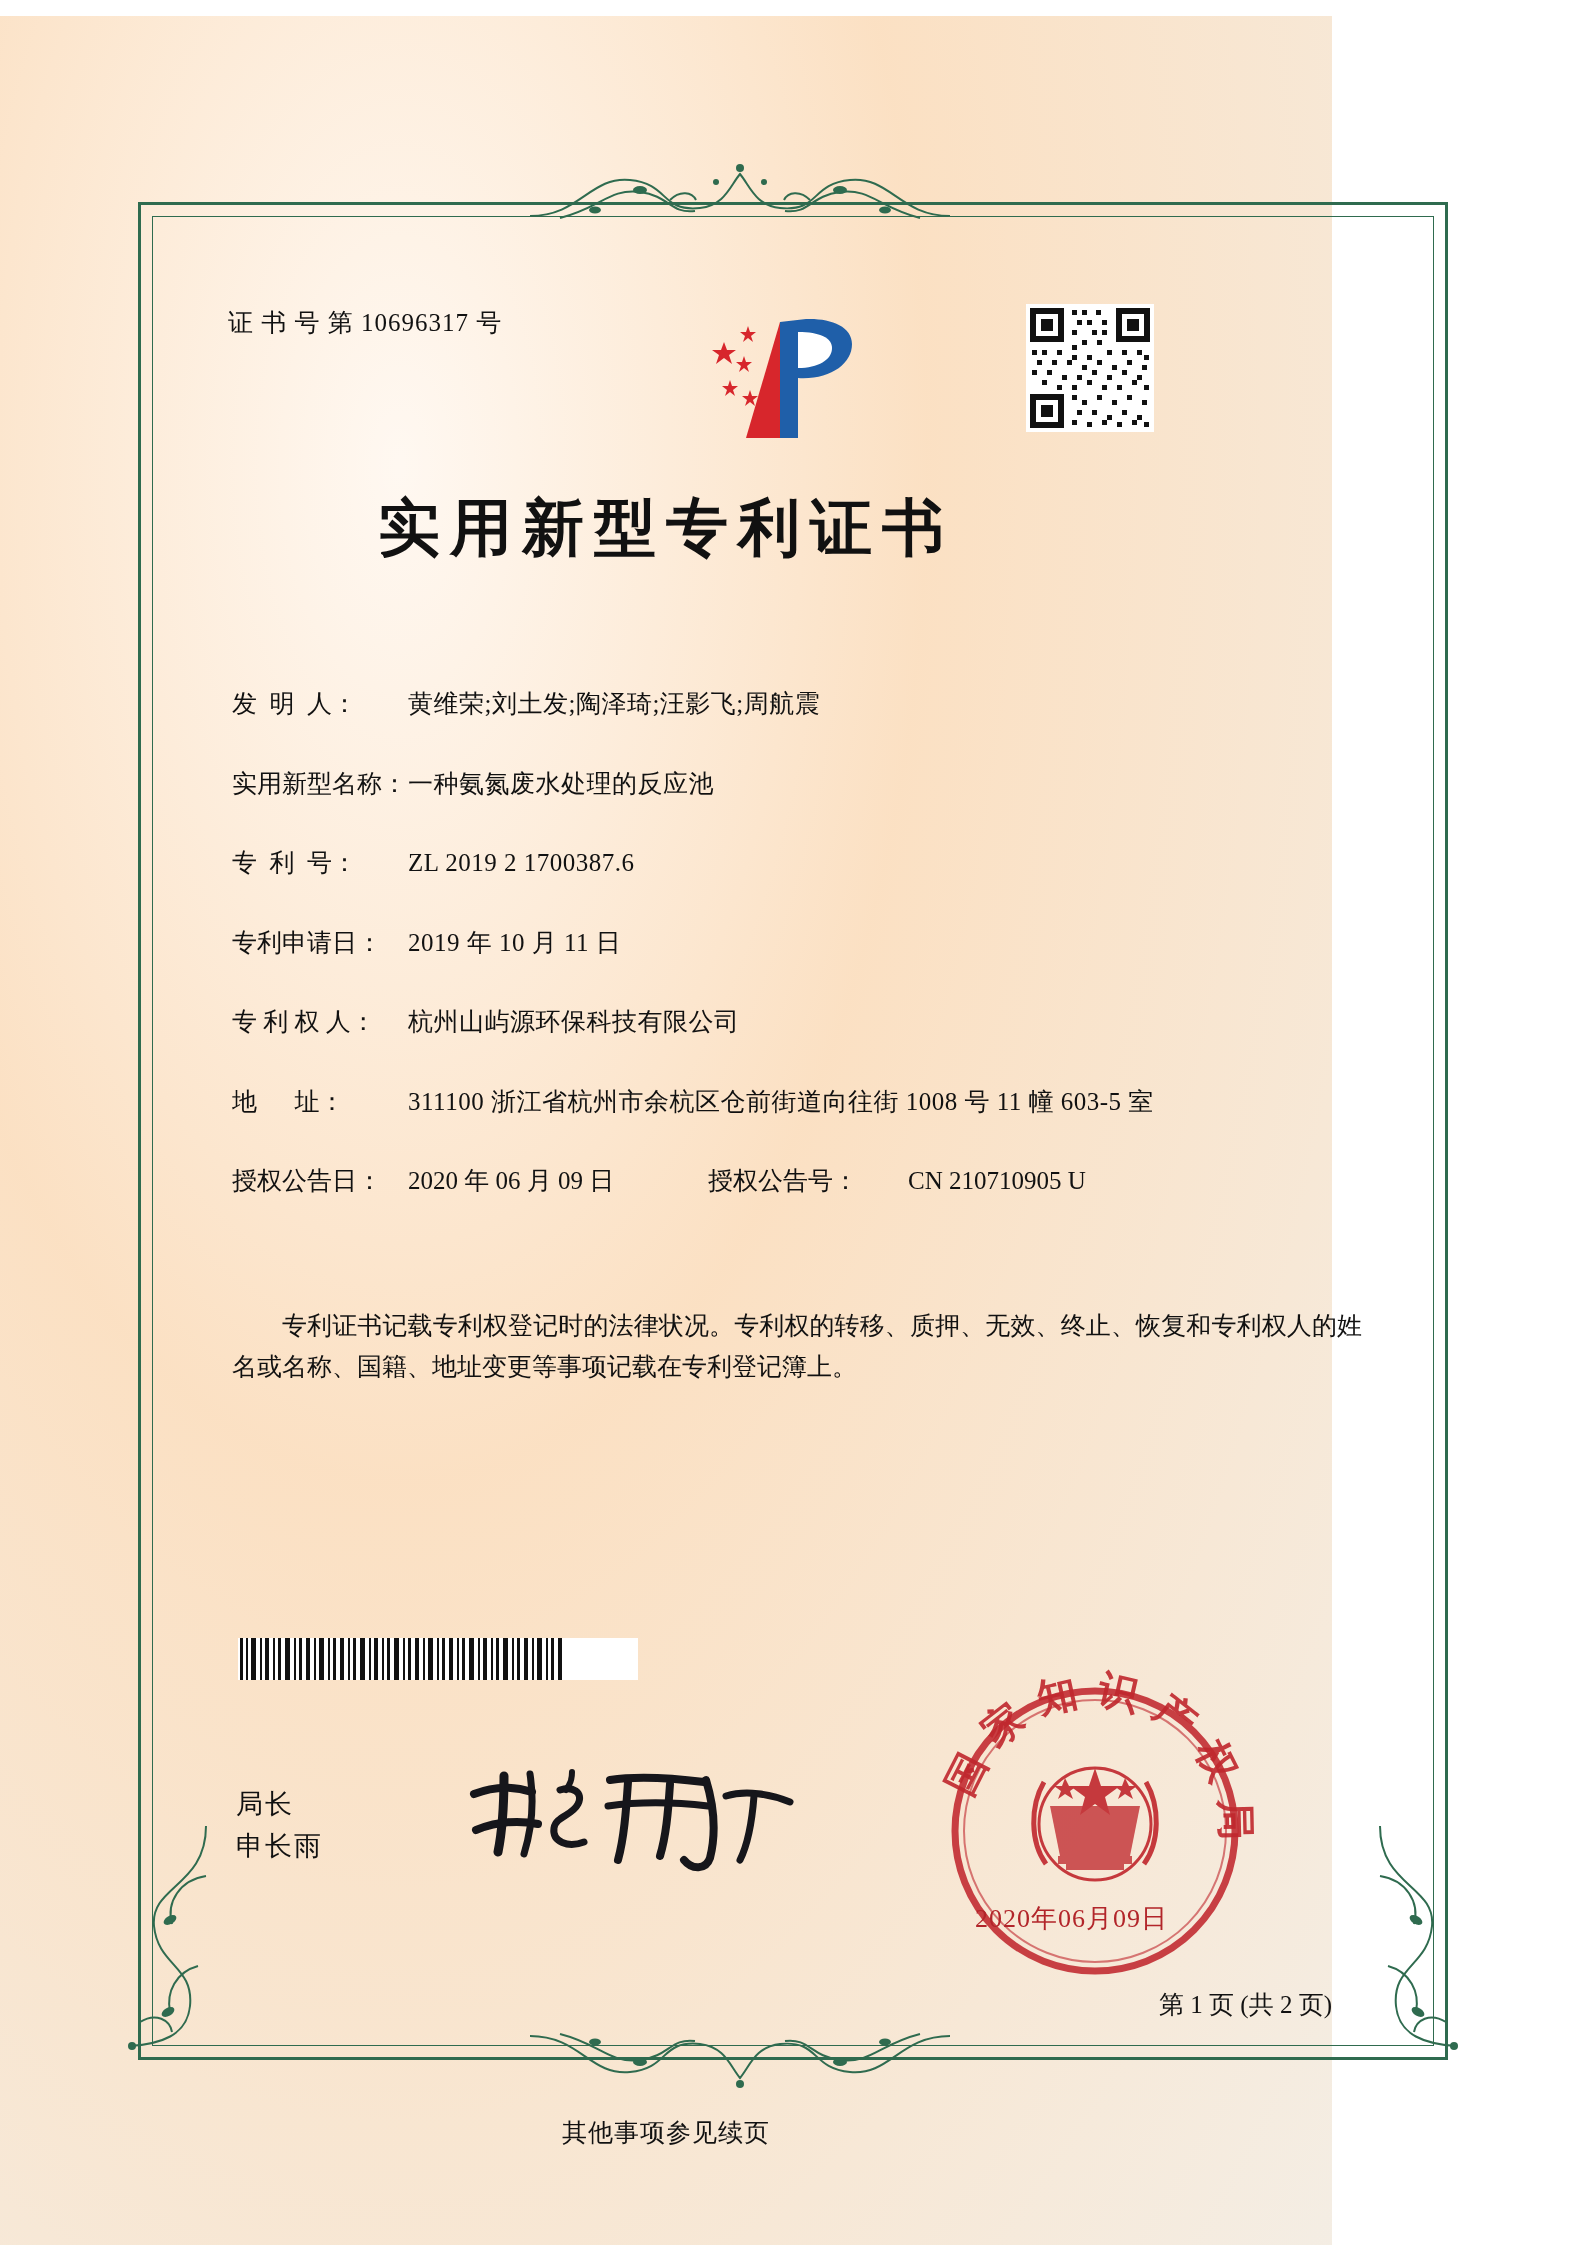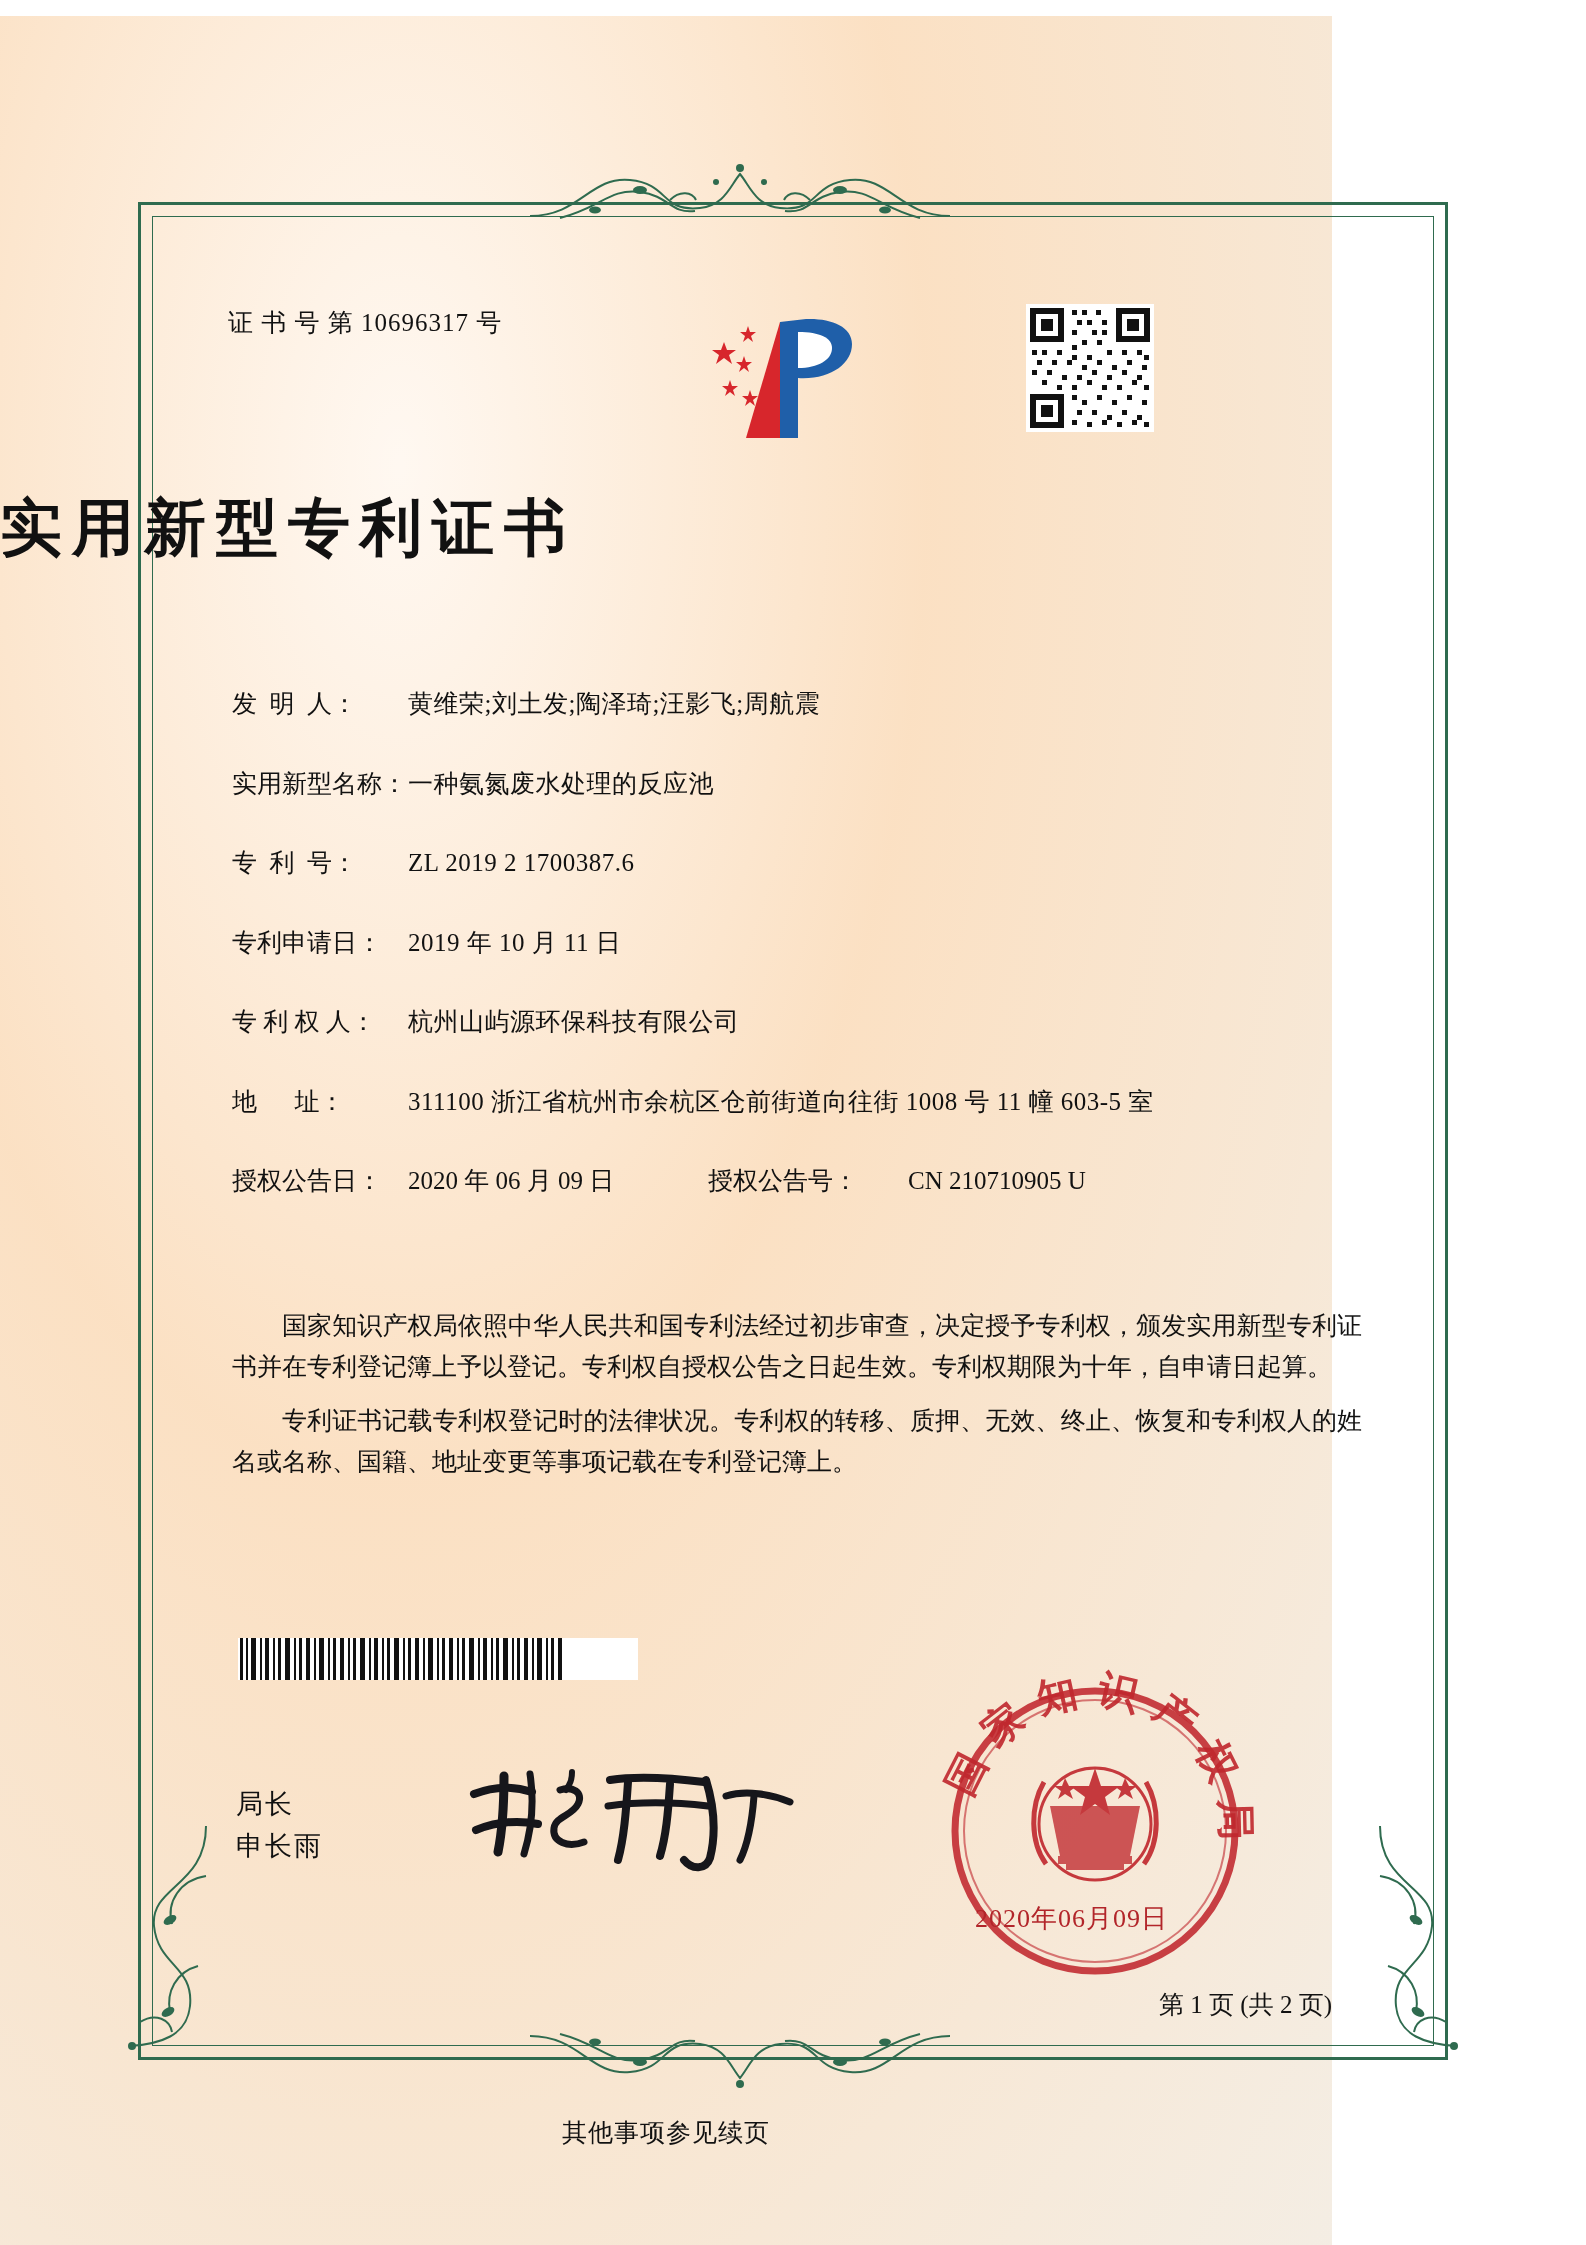--- a/index.html
+++ b/index.html
@@ -112,21 +112,21 @@
     width: 200px;
     height: 140px;
   }
   .emblem svg { display: block; }
 
   .title {
     position: absolute;
     left: 0;
     right: 0;
     top: 470px;
-    text-align: left;
+    text-align: center;
     font-size: 62px;
     font-weight: bold;
     letter-spacing: 10px;
     color: #111;
     font-family: "DejaVu Serif", "Liberation Serif", serif;
   }
 
   
   .fields {
     position: absolute;
@@ -459,21 +459,20 @@
 
     <div class="row-two">
       <div class="seg-label">授权公告日：</div>
       <div class="seg-value">2020 年 06 月 09 日</div>
       <div class="seg-label2">授权公告号：</div>
       <div class="seg-value2">CN 210710905 U</div>
     </div>
   </div>
 
   <div class="body-text">
-    <p>国家知识产权局依照中华人民共和国专利法经过初步审查，决定授予专利权，颁发实用新型专利证书并在专利登记簿上予以登记。专利权自授权公告之日起生效。专利权期限为十年，自申请日起算。</p>
     <p>专利证书记载专利权登记时的法律状况。专利权的转移、质押、无效、终止、恢复和专利权人的姓名或名称、国籍、地址变更等事项记载在专利登记簿上。</p>
   </div>
 
   <div class="barcode">
     <svg viewBox="0 0 400 42" width="400" height="42">
       <rect width="400" height="42" fill="#ffffff"></rect>
       <g fill="#111111">
         <rect x="2" y="0" width="3" height="42"></rect>
           <rect x="8" y="0" width="2" height="42"></rect>
           <rect x="13" y="0" width="5" height="42"></rect>

